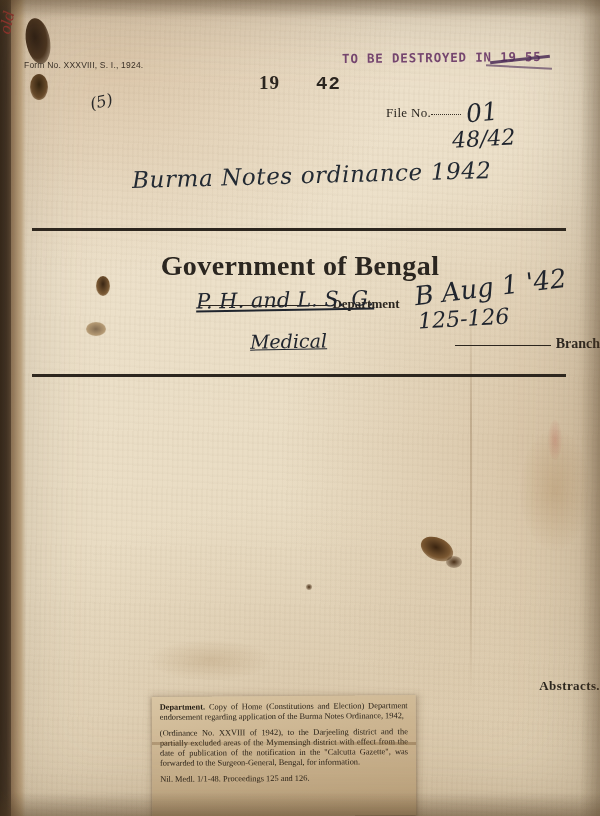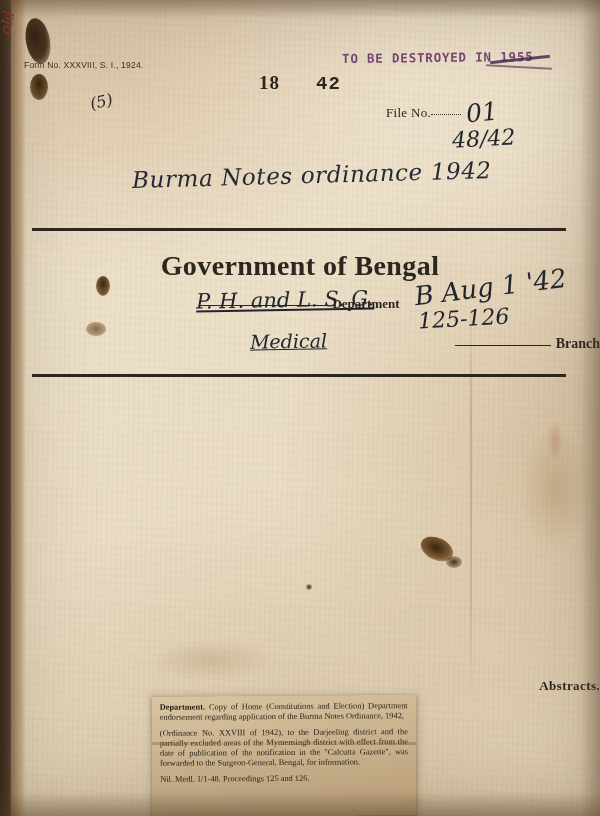--- a/index.html
+++ b/index.html
@@ -215,20 +215,21 @@
     font-size: 12.5px;
     font-weight: bold;
     letter-spacing: 0.8px;
     color: #6d3a6b;
     transform: rotate(-0.6deg);
     white-space: nowrap;
     opacity: 0.92;
   }
   .stamp .struck {
     position: relative;
+    margin-left: 8px;
   }
   .stamp-strike {
     position: absolute;
     left: 490px; top: 58px;
     width: 60px; height: 3px;
     background: #4a2a58;
     transform: rotate(-6deg);
     opacity: 0.85;
   }
   .stamp-strike2 {
@@ -319,21 +320,21 @@
   <div class="blot" style="left:306px; top:584px; width:6px; height:6px; background:radial-gradient(circle, #4a3018 0%, rgba(150,115,70,0) 100%);"></div>
   <div class="blot" style="left:150px; top:640px; width:120px; height:40px; background:radial-gradient(ellipse at 50% 50%, rgba(150,115,70,0.22) 0%, rgba(150,115,70,0) 75%); border-radius:50%;"></div>
   <div class="blot" style="left:520px; top:430px; width:70px; height:120px; background:radial-gradient(ellipse at 50% 50%, rgba(160,120,70,0.28) 0%, rgba(160,120,70,0) 75%);"></div>
   <div class="blot" style="left:548px; top:420px; width:14px; height:40px; background:radial-gradient(ellipse at 50% 50%, rgba(180,70,60,0.25) 0%, rgba(180,70,60,0) 80%);"></div>
 
   <div class="crease"></div>
 
   <div class="form-no">Form No. XXXVIII, S. I., 1924.</div>
 
   <div class="year">
-    <span>18</span><span class="ink">42</span>
+    <span>19</span><span class="ink">42</span>
   </div>
 
 
   <div class="fileno">
     <span>File No.</span><span class="dots"></span>
   </div>
 
   <div class="hand hand-fileno-top">01</div>
   <div class="hand hand-fileno-bot">48/42</div>
 

